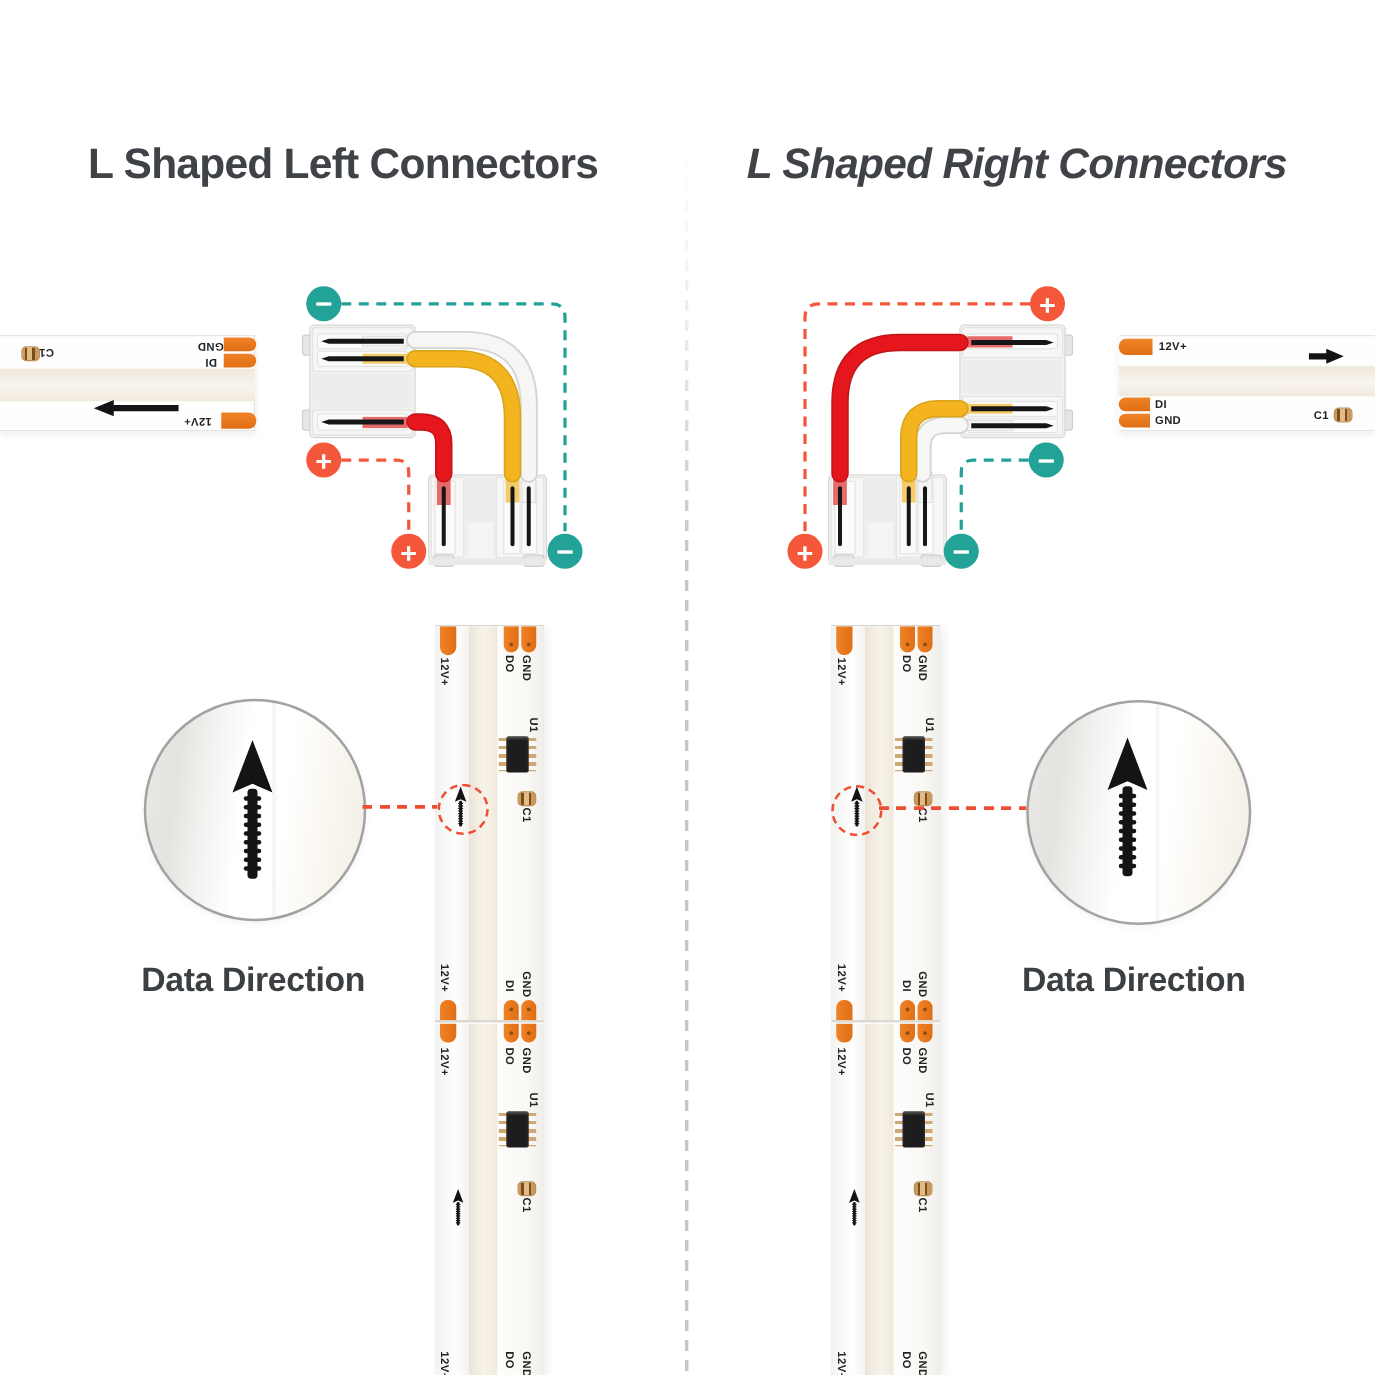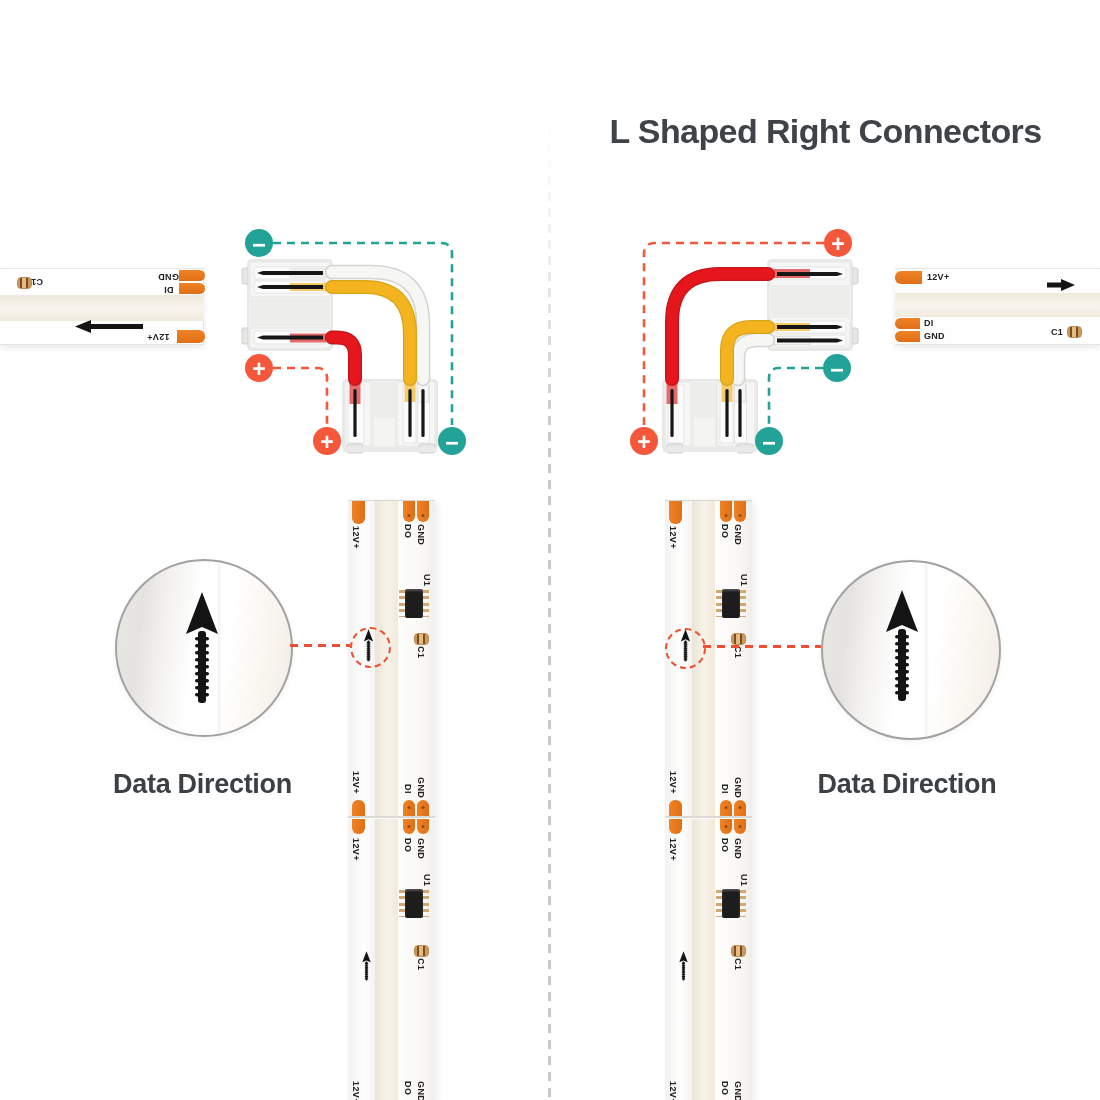--- a/index.html
+++ b/index.html
@@ -8,21 +8,21 @@
   .abs{position:absolute;}
 
   
   .divider{position:absolute;left:548px;top:112px;width:3px;height:988px;
     background:repeating-linear-gradient(180deg,#c7c7c7 0 9px,transparent 9px 16px);
     -webkit-mask-image:linear-gradient(180deg,transparent 0,rgba(0,0,0,.3) 140px,#000 330px);
     mask-image:linear-gradient(180deg,transparent 0,rgba(0,0,0,.3) 140px,#000 330px);}
 
   .title{position:absolute;top:112px;width:549px;text-align:center;
     font-size:34px;font-weight:700;letter-spacing:-0.6px;color:#3f4347;}
-  .title.left{left:0;} .title.right{left:551px;}
+  .title.left{left:0;} .title.right{left:539px;font-style:italic;}
 
   .ddlabel{position:absolute;top:769px;text-align:center;
     font-size:27px;font-weight:700;letter-spacing:-0.3px;color:#3c4043;}
 
   
   .hstrip{position:absolute;top:268px;height:77px;background:#fefefe;
     box-shadow:0 3px 6px rgba(0,0,0,.08), inset 0 1px 0 #e9e7e3, inset 0 -1px 0 #e6e4e0;}
   .hstrip.hl{left:0;width:204px;box-shadow:0 3px 6px rgba(0,0,0,.08), inset -1px 0 0 #e6e4e0,
     inset 0 1px 0 #e9e7e3, inset 0 -1px 0 #e6e4e0;}
   .hstrip.hr{left:895px;width:205px;}
@@ -105,20 +105,21 @@
     <symbol id="arrow-right" viewBox="0 0 28 12">
       <path fill="#141414" d="M28 6 L14 0 L14 3.5 L0 3.5 L0 8.5 L14 8.5 L14 12 Z"></path>
     </symbol>
   </defs>
 </svg>
 
 <div class="canvas">
 
   <div class="divider"></div>
 
+  <div class="title left">L Shaped Left Connectors</div>
   <div class="title right">L Shaped Right Connectors</div>
 
   <div class="hstrip hl">
     <div class="hs-cream"></div>
     <div class="ccap" style="left:17px;top:9px"></div>
     <span class="hlab flip" style="left:31px;top:8px">C1</span>
     <span class="hlab flip" style="left:158px;top:3px">GND</span>
     <div class="pad bullet-r" style="left:179px;top:2px;width:26px;height:11px"></div>
     <span class="hlab flip" style="left:164px;top:16px">DI</span>
     <div class="pad bullet-r" style="left:179px;top:15px;width:26px;height:11px"></div>

